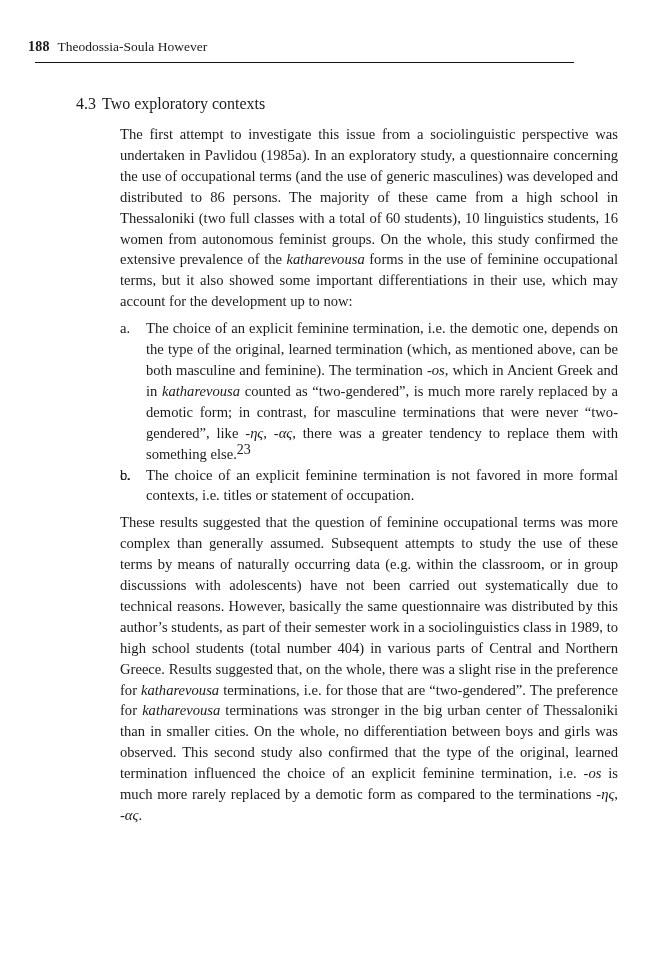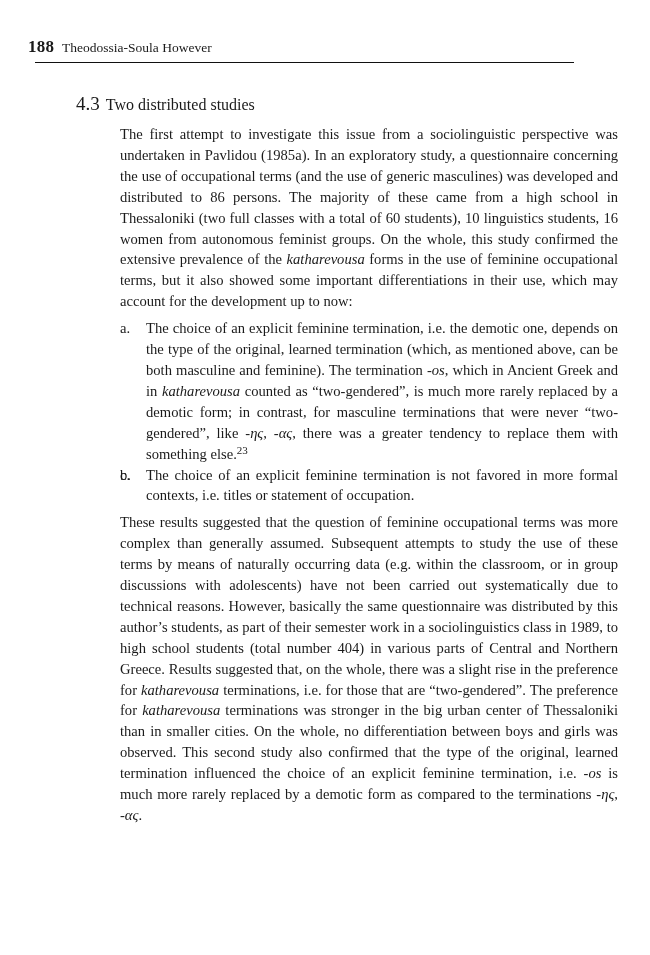--- a/index.html
+++ b/index.html
@@ -5,54 +5,54 @@
     html, body { margin: 0; padding: 0; background: #ffffff; }
     body {
       width: 650px; height: 955px; position: relative; overflow: hidden;
       font-family: "Liberation Serif", "DejaVu Serif", serif;
       color: #1a1a1a;
     }
     .running-head {
       position: absolute; left: 28px; top: 39px; width: 546px;
       font-size: 13.5px; line-height: 16px;
     }
-    .running-head .pg { font-size: 17px; font-weight: bold; margin-right: 8px; letter-spacing: 0.2px; }
+    .running-head .pg { font-size: 14px; font-weight: bold; margin-right: 8px; letter-spacing: 0.2px; }
     .rule {
       position: absolute; left: 35px; top: 62px; width: 539px; height: 0;
       border-top: 1.4px solid #111;
     }
     .section-heading {
       position: absolute; left: 76px; top: 94px;
       font-size: 16px; line-height: 20px;
     }
-    .section-heading .num { font-size: 19px; margin-right: 6px; }
+    .section-heading .num { font-size: 16px; margin-right: 6px; }
     .body {
       position: absolute; left: 76px; top: 124px; width: 498px;
       font-size: 14.6px; line-height: 20.9px; text-align: justify;
       hyphens: manual;
       margin-left: 44px;
     }
     .body p { margin: 0; }
     .body p + ol, .body ol + p { margin-top: 6px; }
     .body ol { list-style: none; margin: 0; padding: 0; }
     .body li { position: relative; padding-left: 26px; }
     .body li .marker { position: absolute; left: 0; top: 0; }
     .body i { font-style: italic; }
-    sup { font-size: 11px; line-height: 0; vertical-align: 5px; }
+    sup { font-size: 14px; line-height: 0; vertical-align: 5px; }
   </style>
 </head>
 <body>
 
 <div class="running-head">
   <span class="pg">188</span><span>Theodossia-Soula However</span>
 </div>
 <div class="rule"></div>
 
 <div class="section-heading">
-  <span class="num">4.3</span><span>Two distributed studies</span>
+  <span class="num">4.3</span><span>Two exploratory contexts</span>
 </div>
 
 <div class="body">
   <p><span>The first attempt to investigate this issue from a sociolinguistic perspective was undertaken in Pavlidou (1985a). In an exploratory study, a questionnaire concerning the use of occupational terms (and the use of generic masculines) was developed and distributed to 86 persons. The majority of these came from a high school in Thessaloniki (two full classes with a total of 60 students), 10 linguistics students, 16 women from autonomous feminist groups. On the whole, this study confirmed the extensive prevalence of the </span><i>katharevousa</i><span> forms in the use of feminine occupational terms, but it also showed some important differentia­tions in their use, which may account for the development up to now:</span></p>
 
   <ol>
     <li>
       <span class="marker">a.</span><span>The choice of an explicit feminine termination, i.e. the demotic one, depends on the type of the original, learned termination (which, as men­tioned above, can be both masculine and feminine). The termination </span><i>-os</i><span>, which in Ancient Greek and in </span><i>katharevousa</i><span> counted as “two-gendered”, is much more rarely replaced by a demotic form; in contrast, for masculine terminations that were never “two-gendered”, like </span><i>-ης</i><span>, </span><i>-ας</i><span>, there was a greater tendency to replace them with something else.</span><sup>23</sup>
     </li>
     <li>

